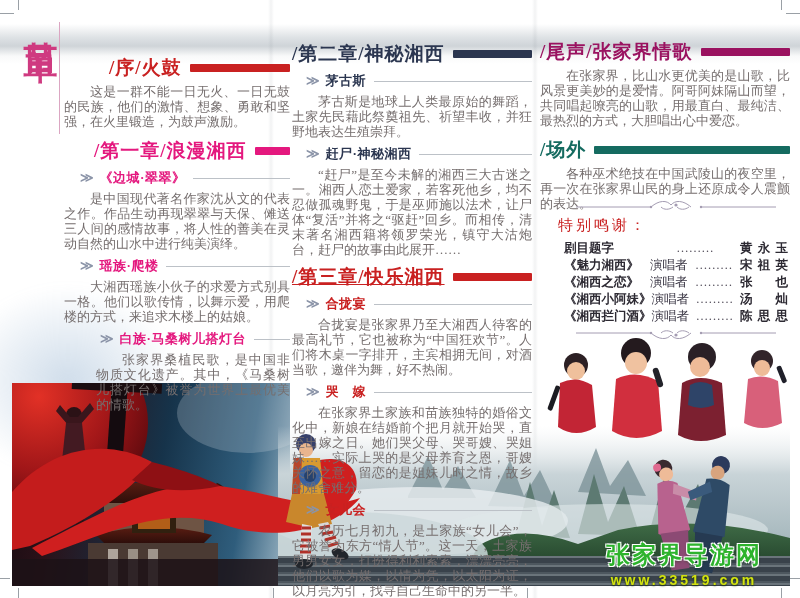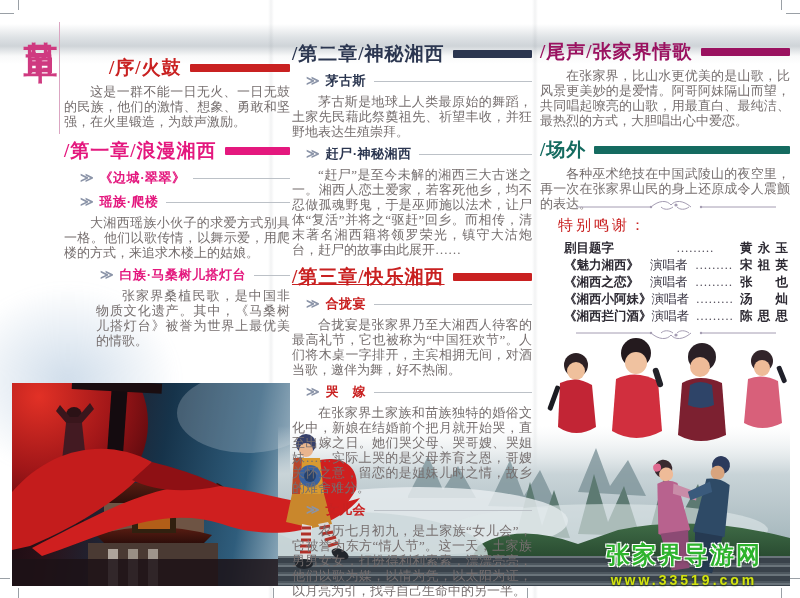--- a/index.html
+++ b/index.html
@@ -99,30 +99,31 @@
   <div class="masthead">节目单</div>
   <div class="masthead-rule"></div>
 
   <div class="col" id="col1">
     <div class="sec-header c-red" style="margin-left:45px;">
       <span>/序/火鼓</span>
       <span class="bar b-red"></span>
     </div>
     <div class="para">这是一群不能一日无火、一日无鼓的民族，他们的激情、想象、勇敢和坚强，在火里锻造，为鼓声激励。</div>
 
-    <div class="sec-header c-magenta" style="margin-top:10px;">
+    <div class="sec-header c-magenta" style="margin-left:30px;margin-top:10px;">
       <span>/第一章/浪漫湘西</span>
       <span class="bar b-magenta"></span>
     </div>
 
     <div class="sub" style="margin-left:16px;">
       <span class="marker">≫</span>
       <span class="stitle c-magenta">《边城·翠翠》</span>
       <span class="rule"></span>
     </div>
+    <div class="para">是中国现代著名作家沈从文的代表之作。作品生动再现翠翠与天保、傩送三人间的感情故事，将人性的善美在灵动自然的山水中进行纯美演绎。</div>
 
     <div class="sub" style="margin-left:16px;">
       <span class="marker">≫</span>
       <span class="stitle c-magenta">瑶族·爬楼</span>
       <span class="rule"></span>
     </div>
     <div class="para">大湘西瑶族小伙子的求爱方式别具一格。他们以歌传情，以舞示爱，用爬楼的方式，来追求木楼上的姑娘。</div>
 
     <div class="sub indent1">
       <span class="marker">≫</span>

